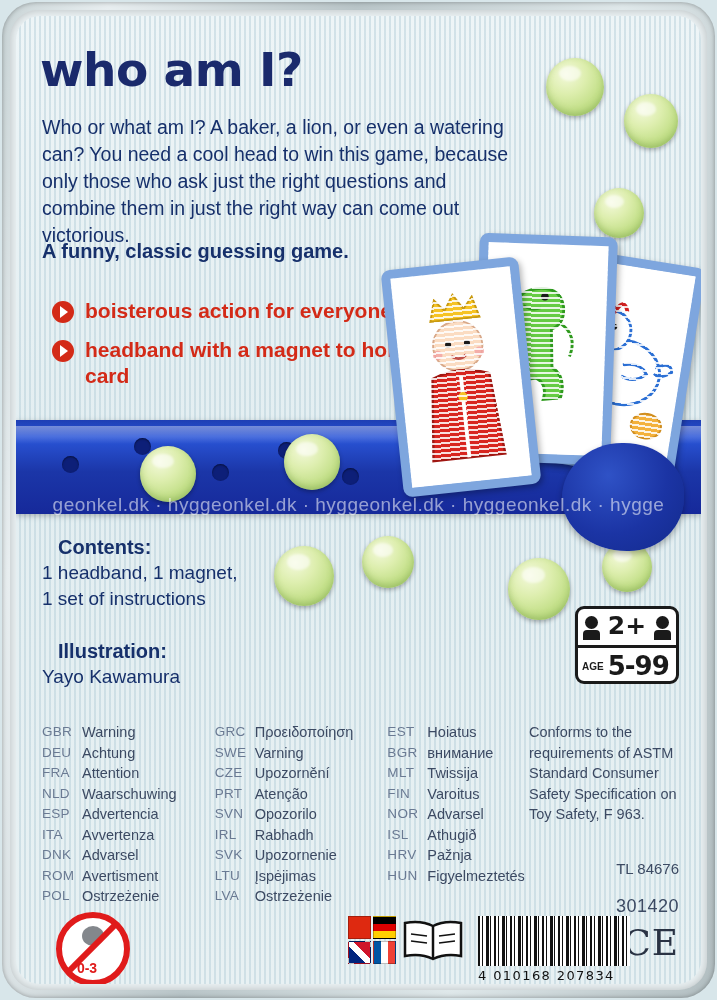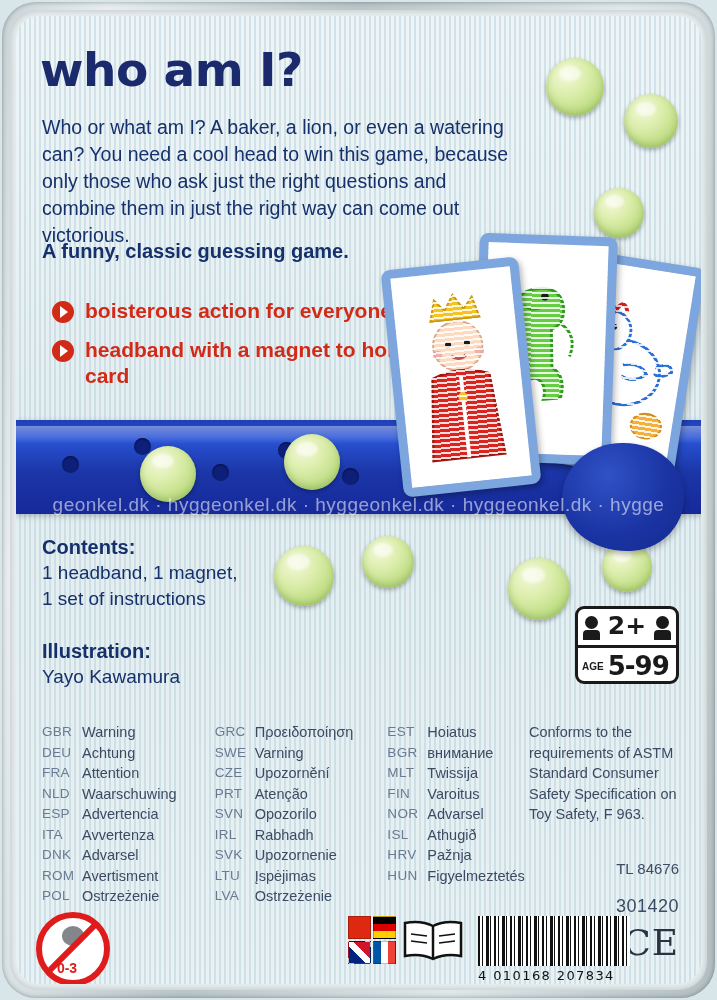--- a/index.html
+++ b/index.html
@@ -210,20 +210,21 @@
     white-space: nowrap;
     text-align: center;
     pointer-events: none;
   }
 
   
   .contents-h, .illus-h {
     font-size: 20px;
     font-weight: bold;
     color: #16306b;
+    padding-left: 16px;
   }
   .contents-block {
     position: absolute;
     left: 26px; top: 518px;
     width: 330px;
     font-size: 19px;
     line-height: 26px;
     color: #16306b;
   }
   .illus-block {
@@ -343,21 +344,21 @@
     right: 22px; top: 906px;
     font-size: 36px;
     color: #2a3344;
     font-family: "DejaVu Serif", serif;
     letter-spacing: 1px;
   }
 
   
   .no03 {
     position: absolute;
-    left: 20px; top: 896px;
+    left: 40px; top: 896px;
     width: 62px; height: 74px;
   }
   .no03 .circ {
     position: absolute;
     left: 0; top: 0;
     width: 74px; height: 74px;
     border-radius: 50%;
     border: 6px solid #e01b1b;
     box-sizing: border-box;
     background: #ffffff;

